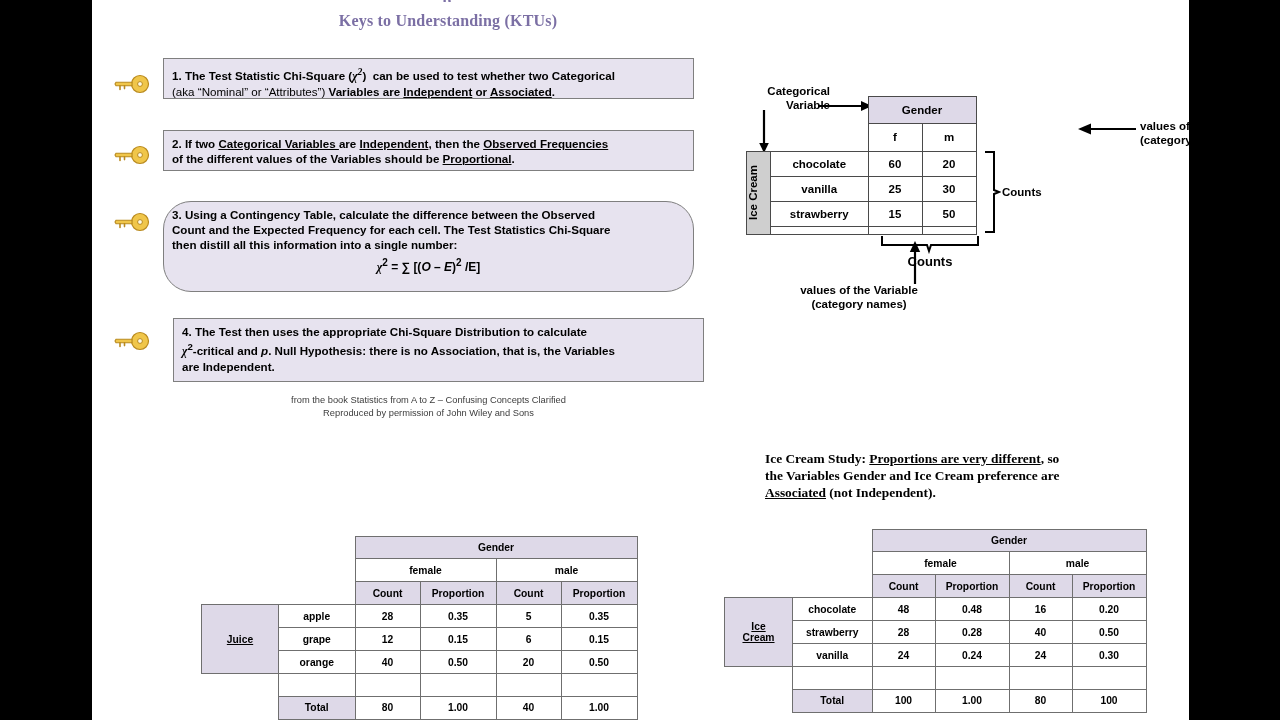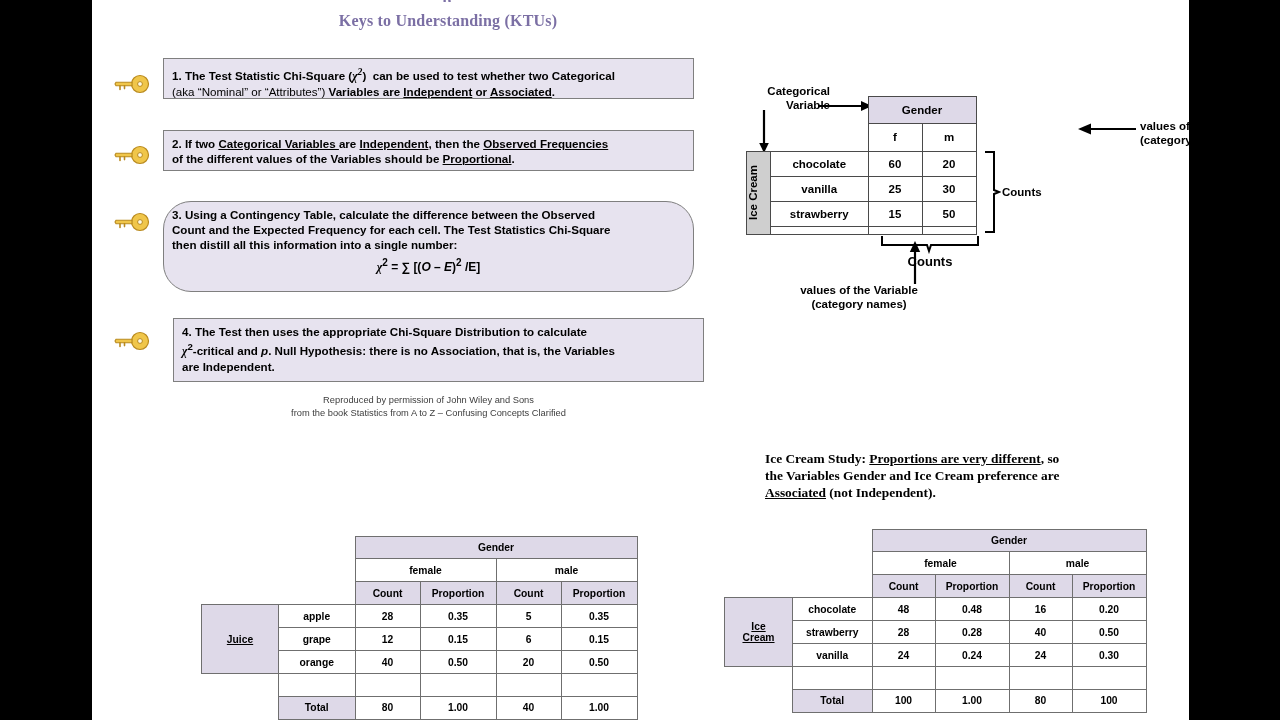--- a/index.html
+++ b/index.html
@@ -177,22 +177,22 @@
         <circle cx="28" cy="10" r="2.4" fill="#fffbe8" stroke="#b98a1f" stroke-width="1"></circle>
         <path d="M20 8.2 L4 8.2 L3 10 L4 11.8 L20 11.8 Z" fill="#f0c64a" stroke="#b98a1f" stroke-width="1.1"></path>
         <path d="M8 11.8 L8 15.5 M12.5 11.8 L12.5 14.6" stroke="#b98a1f" stroke-width="1.6" stroke-linecap="round"></path>
       </svg>
     </div>
     <div class="abs ktu-box" style="left:81px;top:318px;width:531px;height:64px;">
       <div>4. The Test then uses the appropriate Chi-Square Distribution to calculate<br><span class="chi">χ</span><sup>2</sup>-critical and <span class="ital">p</span>. Null Hypothesis: there is no Association, that is, the Variables<br>are Independent.</div>
     </div>
 
     <div class="abs" id="credit" style="left:71px;width:531px;">
+      <div>from the book Statistics from A to Z – Confusing Concepts Clarified</div>
       <div>Reproduced by permission of John Wiley and Sons</div>
-      <div>from the book Statistics from A to Z – Confusing Concepts Clarified</div>
     </div>
 
     <div class="abs diag-label" style="left:638px;top:84px;width:100px;text-align:right;">
       <div>Categorical</div>
       <div>Variable</div>
     </div>
 
     <svg class="abs" style="left:664px;top:110px;" width="16" height="44">
       <path d="M8 0 L8 34" stroke="#000" stroke-width="2.2"></path>
       <path d="M8 43 L3.2 33 L12.8 33 Z" fill="#000"></path>

